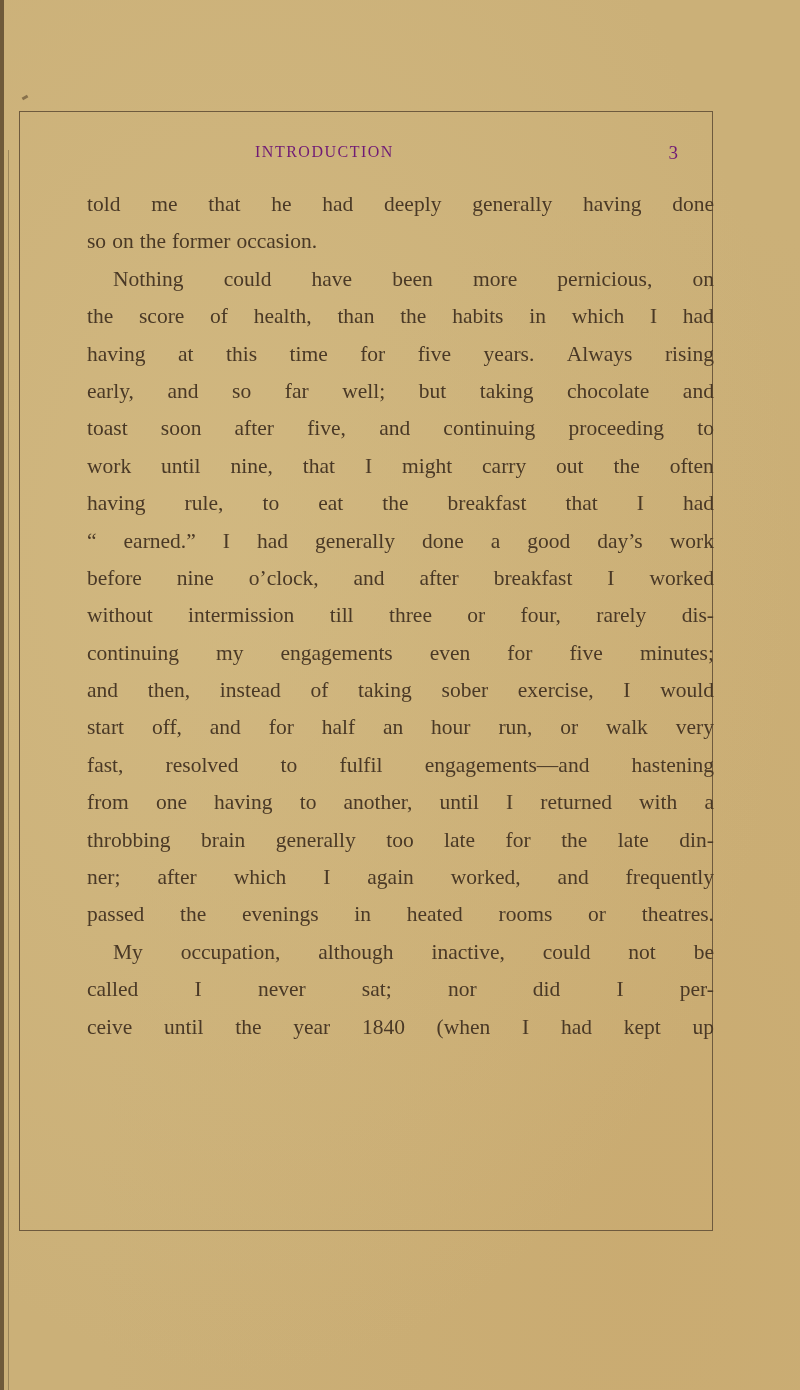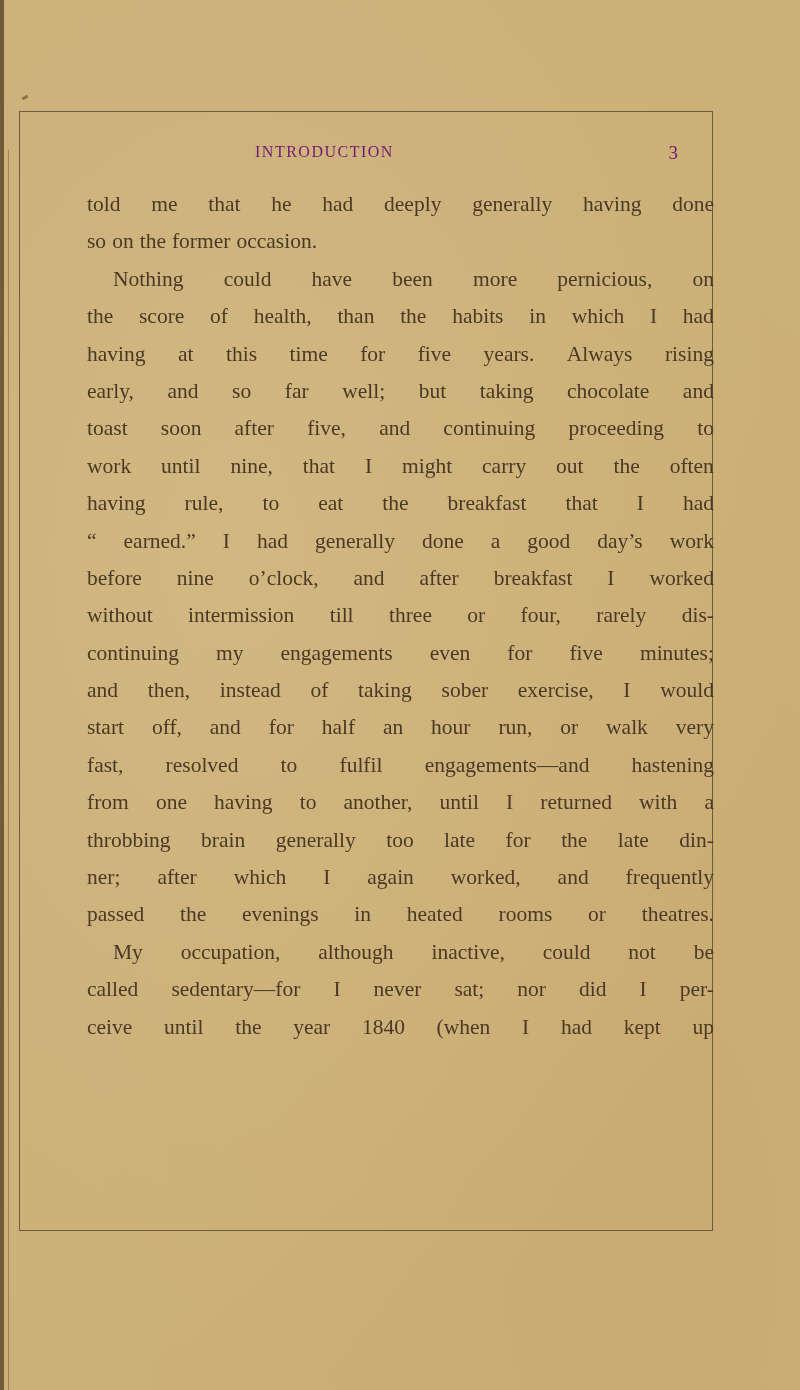--- a/index.html
+++ b/index.html
@@ -328,21 +328,20 @@
       <span class="w">My</span>
       <span class="w">occupation,</span>
       <span class="w">although</span>
       <span class="w">inactive,</span>
       <span class="w">could</span>
       <span class="w">not</span>
       <span class="w">be</span>
     </div>
     <div class="line">
       <span class="w">called</span>
-      <span class="w"><span class="it">sedentary</span>—for</span>
       <span class="w">I</span>
       <span class="w">never</span>
       <span class="w"><span class="it">sat</span>;</span>
       <span class="w">nor</span>
       <span class="w">did</span>
       <span class="w">I</span>
       <span class="w">per-</span>
     </div>
     <div class="line">
       <span class="w">ceive</span>

